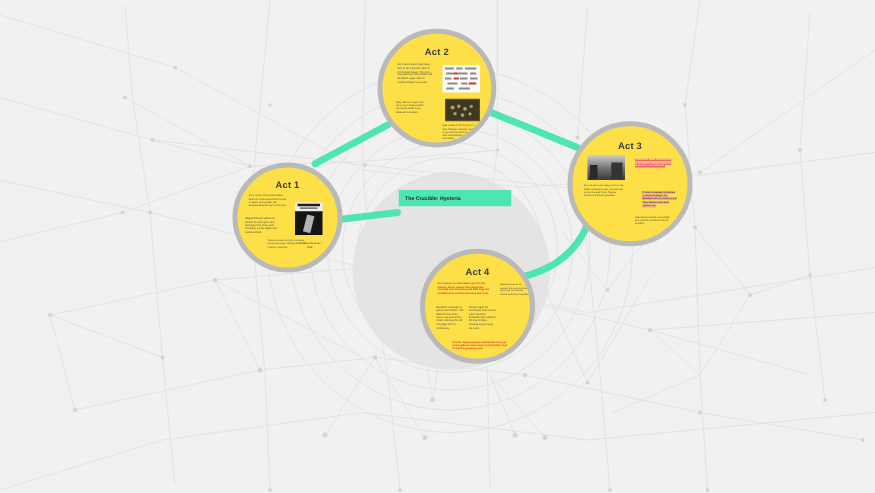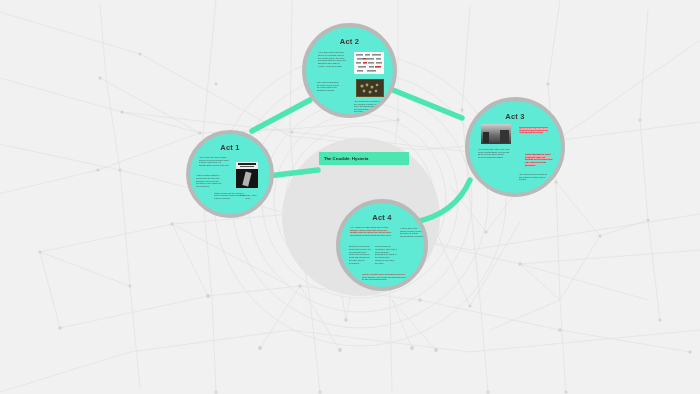--- a/index.html
+++ b/index.html
@@ -9,21 +9,21 @@
     font-family:"Liberation Sans", sans-serif;
     position:relative;
   }
   #canvas { position:absolute; inset:0; width:700px; height:394px; }
   .layer { position:absolute; inset:0; width:700px; height:394px; }
 
   
   .act-frame {
     position:absolute;
     border-radius:50%;
-    background:#5eead4;
+    background:#fde047;
     border:4px solid #b9b9b9;
     overflow:hidden;
   }
   .act-title {
     position:absolute;
     left:0; right:0;
     text-align:center;
     font-weight:bold;
     color:#3a3a3a;
     letter-spacing:.2px;
@@ -246,21 +246,21 @@
             <circle cx="21" cy="6" r="1.3"></circle>
           <circle cx="8" cy="12" r="1.4"></circle>
             <circle cx="14" cy="13" r="1.5"></circle>
           <circle cx="20" cy="12" r="1.3"></circle>
         </g>
       </svg>
     </div>
     <div class="tb" style="left:48px; top:73px; width:30px; font-size:1.9px;">Hale questions the Proctors on their Christian character, and Giles Corey and Francis Nurse arrive with news that their wives have been taken.</div>
   </div>
 
-  <div class="act-frame" style="left:465px; top:97px; width:100px; height:100px;">
+  <div class="act-frame" style="left:454px; top:97px; width:100px; height:100px;">
     <div class="act-title" style="top:11px; font-size:7.5px;">Act 3</div>
     <div class="thumb thumb-photo" style="left:12px; top:23px; width:30px; height:20px;"></div>
     <div class="tb" style="left:9px; top:47px; width:32px; font-size:2px;">Act 3 is set in the vestry room of the Salem meeting house, now serving as the General Court. Deputy Governor Danforth presides.</div>
     <div class="tb" style="left:50px; top:26px; width:30px; font-size:2px;">
       <span class="hl-rose">"A person is either with this court or he must be counted against it, there be no road between."</span>
     </div>
     <div class="tb" style="left:56px; top:52px; width:28px; font-size:2px;">
       <span class="hl-pink">Proctor confesses his lechery to discredit Abigail, but Elizabeth will not confirm it and Mary Warren turns back against him.</span>
     </div>
     <div class="tb" style="left:50px; top:72px; width:30px; font-size:1.9px;">Hale denounces the proceedings and quits the court as Proctor is arrested.</div>

